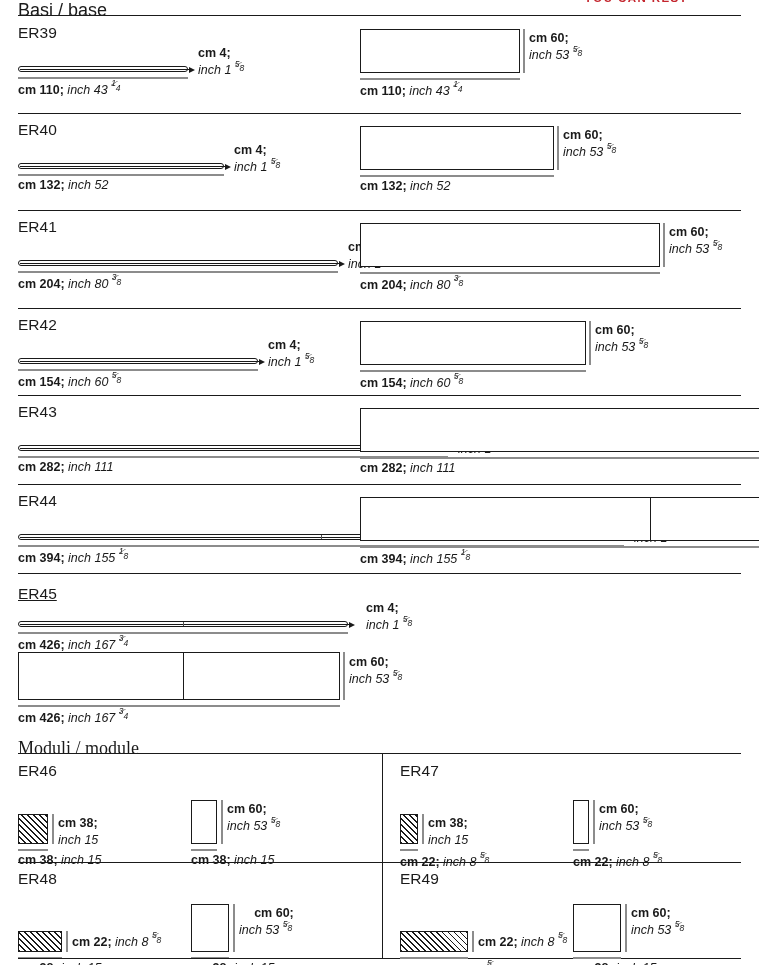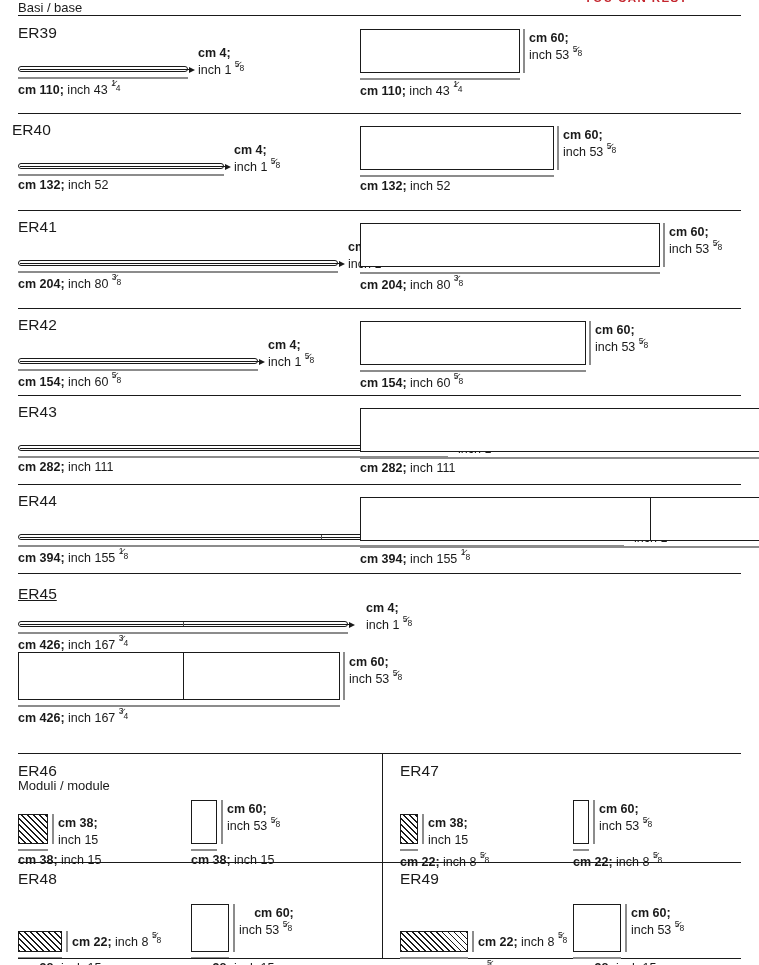--- a/index.html
+++ b/index.html
@@ -10,21 +10,21 @@
   body {
     width: 759px; height: 965px;
     position: relative;
     font-family: "Liberation Sans", sans-serif;
     color: #1a1a1a;
     overflow: hidden;
   }
 
   
   .cmv { font-weight: bold; }
-  .inv { font-weight: normal; }
+  .inv { font-weight: normal; font-style: italic; }
   .dim-below { font-size: 12.5px; white-space: nowrap; }
 
   
   .fr { display: inline-block; position: relative; width: 11px; height: 1em;
         vertical-align: baseline; }
   .fr .n { position: absolute; left: 0px; top: -.30em; font-size: .68em; }
   .fr .s { position: absolute; left: 0px; top: -.30em; font-size: .68em;
            transform: translateX(3.2px) rotate(17deg); }
   .fr .d { position: absolute; left: 4.6px; top: .22em; font-size: .68em; }
 
@@ -35,21 +35,21 @@
   }
   #red-strip .txt {
     position: absolute; right: 71px; top: -8px;
     font-size: 11.5px; font-weight: bold; letter-spacing: 1.4px;
     color: #c4262e; white-space: nowrap;
   }
 
   
   .sec-head {
     position: absolute; left: 18px;
-    font-size: 13px; color: #1a1a1a;
+    font-size: 18px; color: #1a1a1a;
   }
 
   
   .rule { position: absolute; background: #1a1a1a; height: 1px; }
   .vrule { position: absolute; background: #1a1a1a; width: 1px; }
 
   
   .rowcode { position: absolute; font-size: 15.5px; }
 
   
@@ -130,21 +130,21 @@
       <div class="hline" style="left:523px; top:29px; height:44px;"></div>
       <div class="dimtxt" style="left:529px; top:30px;">
         <div class="l1"><span class="cmv">cm 60;</span></div>
         <div class="l2"><span class="inv">inch 53 <span class="fr"><span class="n">5</span><span class="s">⁄</span><span class="d">8</span></span></span></div>
       </div>
       <div class="wline" style="left:360px; top:78px; width:160px;"></div>
       <div class="dim-below" style="position:absolute; left:360px; top:82px;"><span class="cmv">cm 110;</span> <span class="inv">inch 43 <span class="fr"><span class="n">1</span><span class="s">⁄</span><span class="d">4</span></span></span></div>
       <div class="rule" style="left:18px; top:113px; width:723px;"></div>
     </div>
     <div style="position:absolute;left:0;top:0;width:759px;height:965px;">
-      <div class="rowcode" style="left:12px; top:121px;">ER40</div>
+      <div class="rowcode" style="left:18px; top:121px;">ER40</div>
       <div class="bar" style="left:18px; top:163px; width:206px;"></div>
       <div class="barnib" style="left:225px; top:163.5px;"></div>
       <div class="wline" style="left:18px; top:174px; width:206px;"></div>
       <div class="dim-below" style="position:absolute; left:18px; top:178px;"><span class="cmv">cm 132;</span> <span class="inv">inch 52</span></div>
       <div class="dimtxt" style="left:234px; top:142px;">
         <div class="l1"><span class="cmv">cm 4;</span></div>
         <div class="l2"><span class="inv">inch 1 <span class="fr"><span class="n">5</span><span class="s">⁄</span><span class="d">8</span></span></span></div>
       </div>
       <div class="box" style="left:360px; top:126px; width:194px; height:44px;"></div>
       <div class="hline" style="left:557px; top:126px; height:44px;"></div>
@@ -246,21 +246,21 @@
       <div class="hline" style="left:343px; top:652px; height:48px;"></div>
       <div class="dimtxt" style="left:349px; top:654px;">
         <div class="l1"><span class="cmv">cm 60;</span></div>
         <div class="l2"><span class="inv">inch 53 <span class="fr"><span class="n">5</span><span class="s">⁄</span><span class="d">8</span></span></span></div>
       </div>
       <div class="wline" style="left:18px; top:705px; width:322px;"></div>
       <div class="dim-below" style="position:absolute; left:18px; top:709px;"><span class="cmv">cm 426;</span> <span class="inv">inch 167 <span class="fr"><span class="n">3</span><span class="s">⁄</span><span class="d">4</span></span></span></div>
     </div>
   </div>
 
-<div class="sec-head" style="top:778px;">Moduli / module</div>
+<div class="sec-head" style="top:738px;font-family:Liberation Serif, serif;">Moduli / module</div>
 <div class="rule" style="left:18px; top:753px; width:723px;"></div>
 
 <div id="module-rows">
     <div style="position:absolute;left:0;top:0;width:759px;height:965px;">
       <div class="rowcode" style="left:18px; top:762px;">ER46</div>
       <div class="hatch" style="left:18px; top:814px; width:30px; height:30px;"></div>
       <div class="hline" style="left:52px; top:814px; height:30px;"></div>
       <div class="dimtxt" style="left:58px; top:815px;">
         <div class="l1"><span class="cmv">cm 38;</span></div>
         <div class="l2"><span class="inv">inch 15</span></div>

